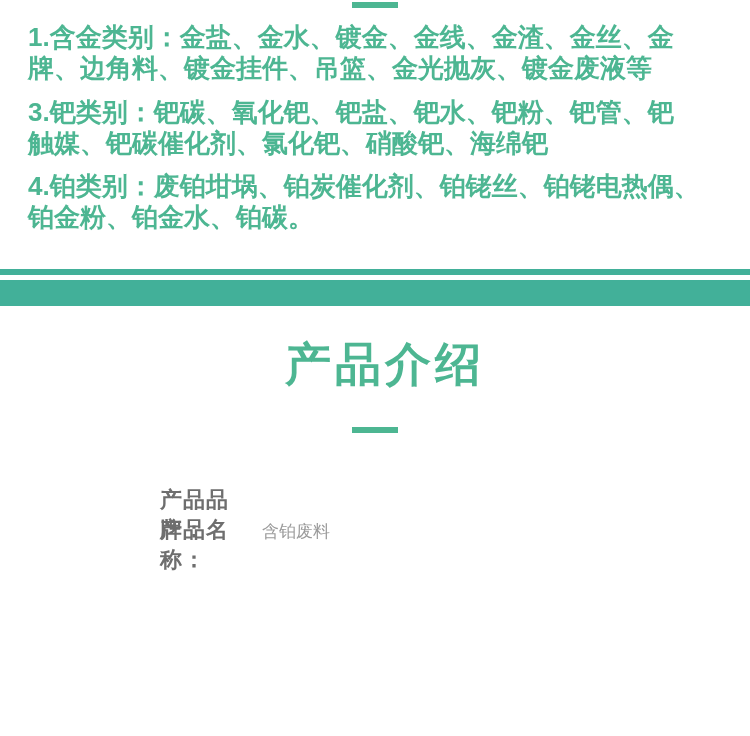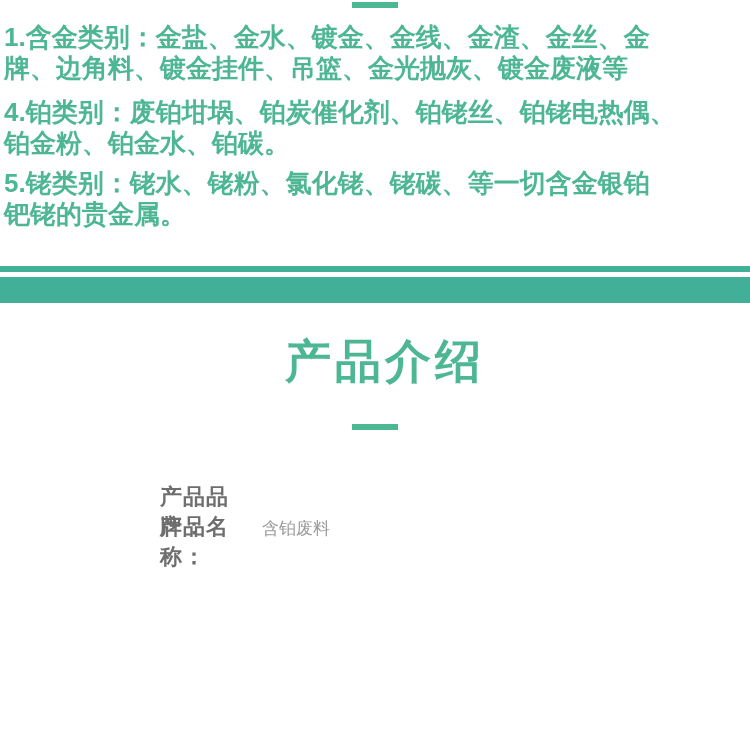--- a/index.html
+++ b/index.html
@@ -15,38 +15,38 @@
     --value-gray: #9a9a9a;
   }
   .dash {
     width: 46px; height: 6px;
     background: var(--text-green, #4db692);
     margin: 0 auto;
   }
   .top-dash { margin-top: 2px; }
 
   .categories {
-    padding: 14px 16px 0 4px;
+    padding: 14px 16px 0 28px;
   }
   .para {
     color: var(--text-green, #4db692);
     font-weight: bold;
     font-size: 26px;
     margin: 0;
   }
   .para .line { line-height: 29px; height: 29px; white-space: nowrap; }
   .para .line.jl {
     white-space: normal;
     text-align: justify;
     text-align-last: justify;
   }
   .para-gold      { margin-bottom: 13px; }
   .para-silver    { margin-bottom: 6px;  }
   .para-palladium { margin-bottom: 12px; }
-  .para-platinum  { margin-bottom: 9px;  }
+  .para-platinum  {  }
   .para-rhodium   { margin-bottom: 0;    }
 
   .divider-thin {
     height: 6px; margin-top: 36px;
     background: var(--banner-teal, #42b099);
   }
   .divider-thick {
     height: 26px; margin-top: 5px;
     background: var(--banner-teal, #42b099);
   }
@@ -86,27 +86,27 @@
 </head>
 <body style="--text-green: #4db692; --banner-teal: #42b099; --label-gray: #6e6e6e; --value-gray: #9a9a9a;">
 
 <div class="dash top-dash"></div>
 
 <div class="categories">
   <p class="para para-gold">
     <span class="line jl">1.含金类别：金盐、金水、镀金、金线、金渣、金丝、金</span>
     <span class="line">牌、边角料、镀金挂件、吊篮、金光抛灰、镀金废液等</span>
   </p>
+  <p class="para para-palladium">
+    <span class="line jl">3.钯类别：钯碳、氧化钯、钯盐、钯水、钯粉、钯管、钯</span>
+    <span class="line">触媒、钯碳催化剂、氯化钯、硝酸钯、海绵钯</span>
+  </p>
   <p class="para para-platinum">
     <span class="line jl">4.铂类别：废铂坩埚、铂炭催化剂、铂铑丝、铂铑电热偶、</span>
     <span class="line">铂金粉、铂金水、铂碳。</span>
-  </p>
-  <p class="para para-rhodium">
-    <span class="line jl">5.铑类别：铑水、铑粉、氯化铑、铑碳、等一切含金银铂</span>
-    <span class="line">钯铑的贵金属。</span>
   </p>
 </div>
 
 <div class="divider-thin"></div>
 <div class="divider-thick"></div>
 
 <h2 class="section-title">产品介绍</h2>
 <div class="dash title-dash"></div>
 
 <div class="product-table">

